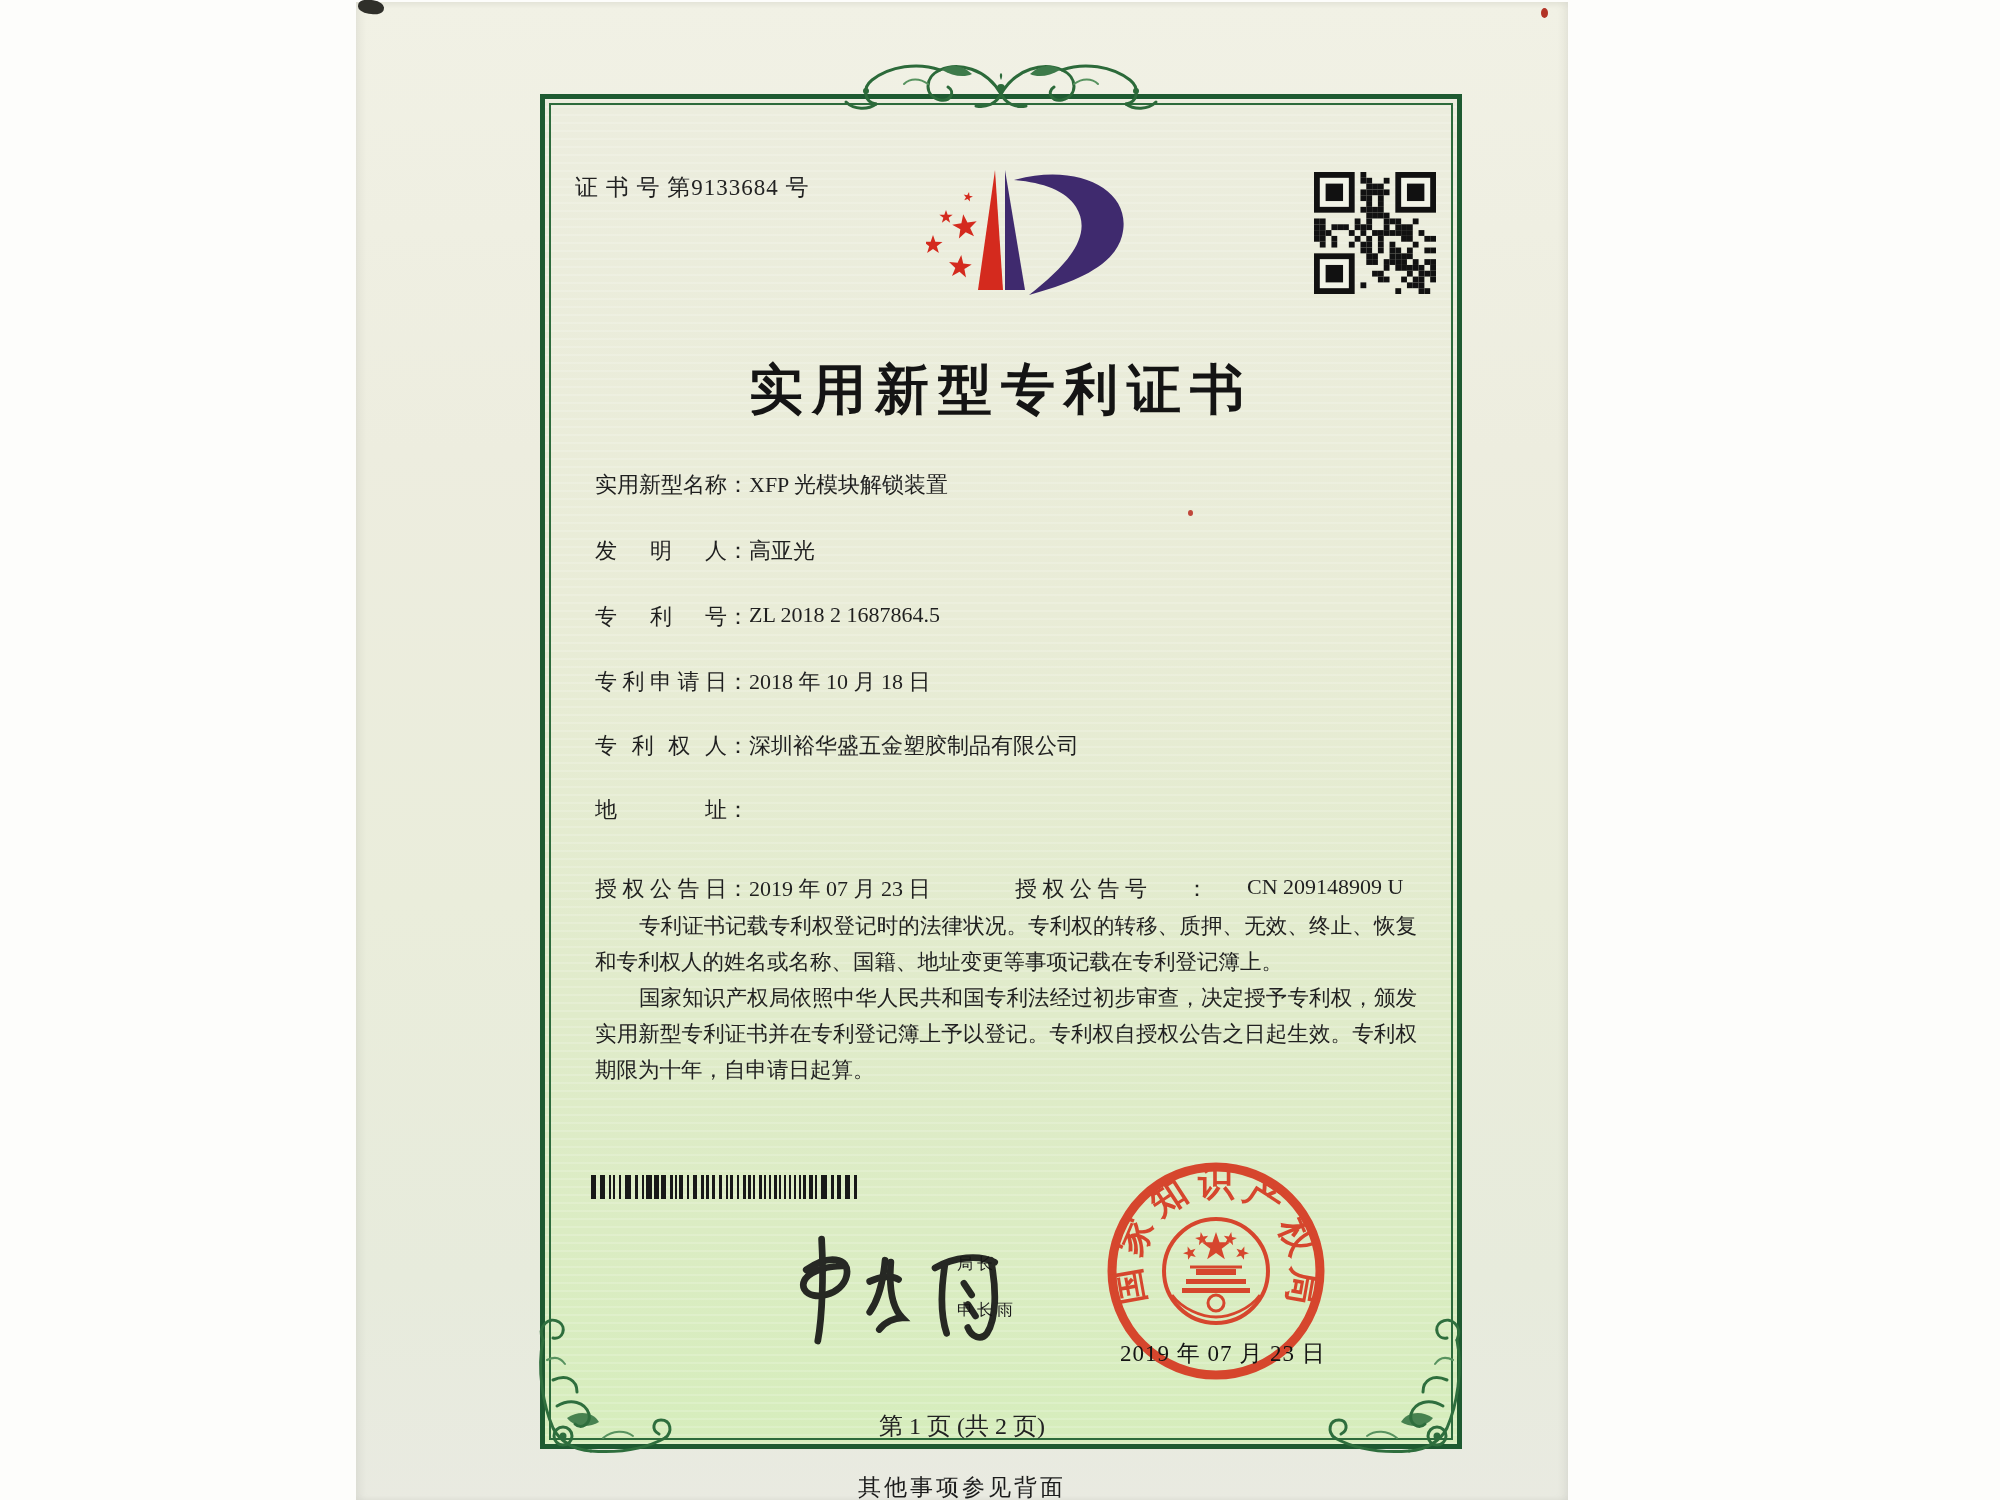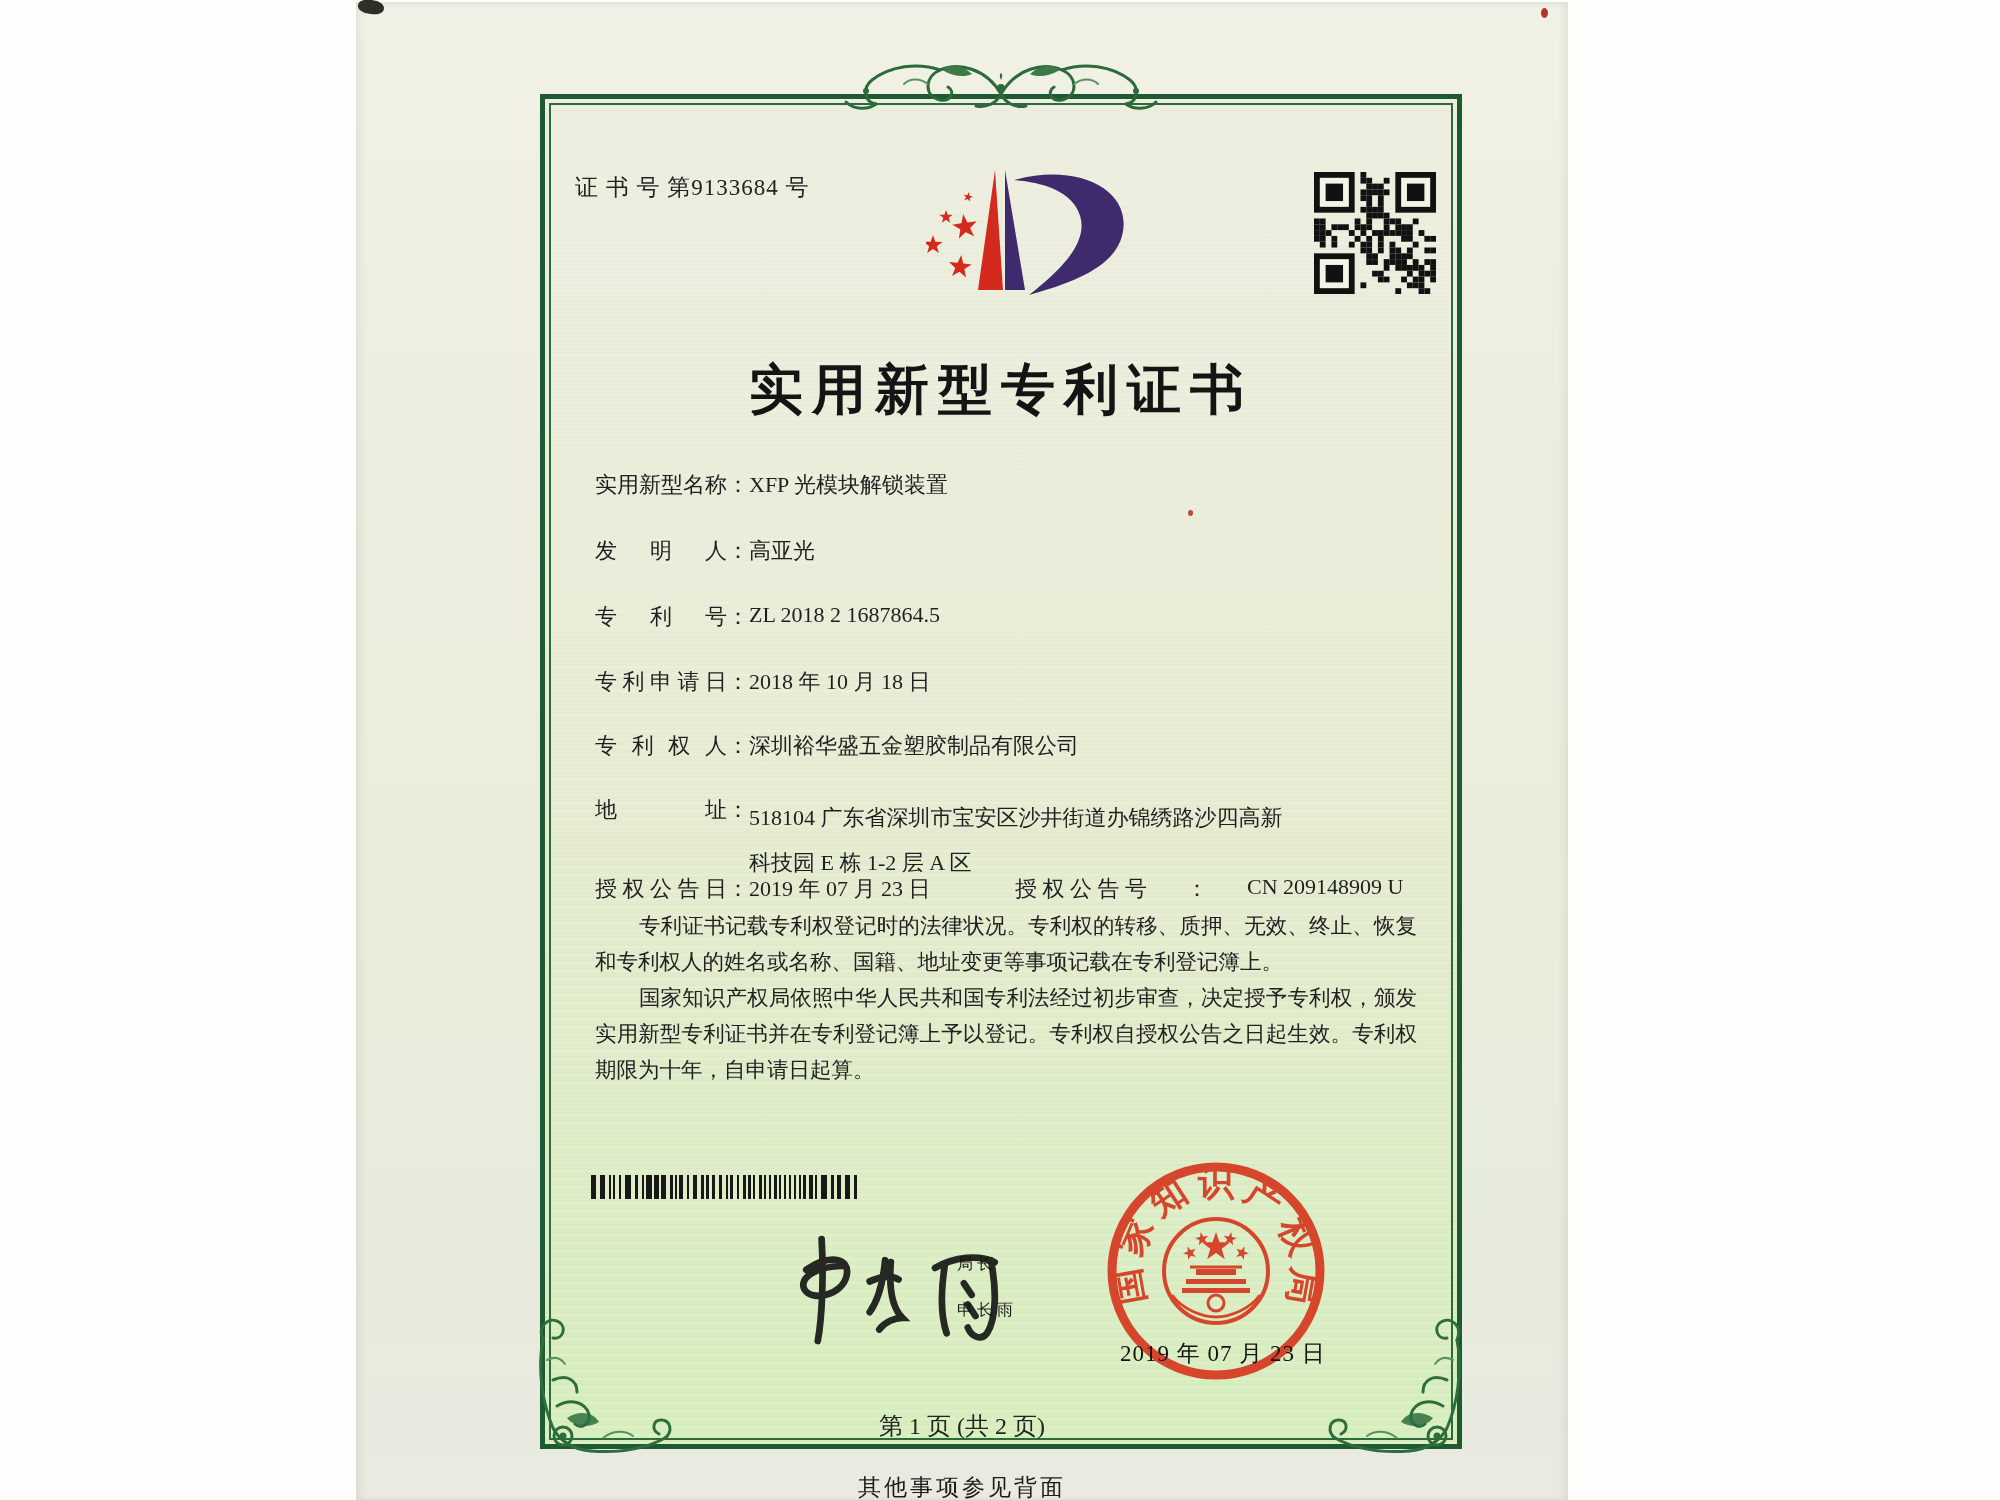--- a/index.html
+++ b/index.html
@@ -262,24 +262,20 @@
         <span class="fvalue">2018 年 10 月 18 日</span>
     </div>
     <div class="row" style="left:239px;top:729px">
       <span class="flabel">专利权人</span>
         <span class="fcolon">：</span>
         <span class="fvalue">深圳裕华盛五金塑胶制品有限公司</span>
     </div>
     <div class="row" style="left:239px;top:793px">
       <span class="flabel">地址</span>
         <span class="fcolon">：</span>
-      <span class="fvalue addr2">
-        <div>518104 广东省深圳市宝安区沙井街道办锦绣路沙四高新</div>
-        <div>科技园 E 栋 1-2 层 A 区</div>
-      </span>
     </div>
     <div class="row" style="left:239px;top:872px">
       <span class="flabel">授权公告日</span>
         <span class="fcolon">：</span>
         <span class="fvalue">2019 年 07 月 23 日</span>
       <span class="grant2">
         <span class="flabel">授权公告号</span>
           <span class="fcolon">：</span>
           <span class="fvalue">CN 209148909 U</span>
       </span>

